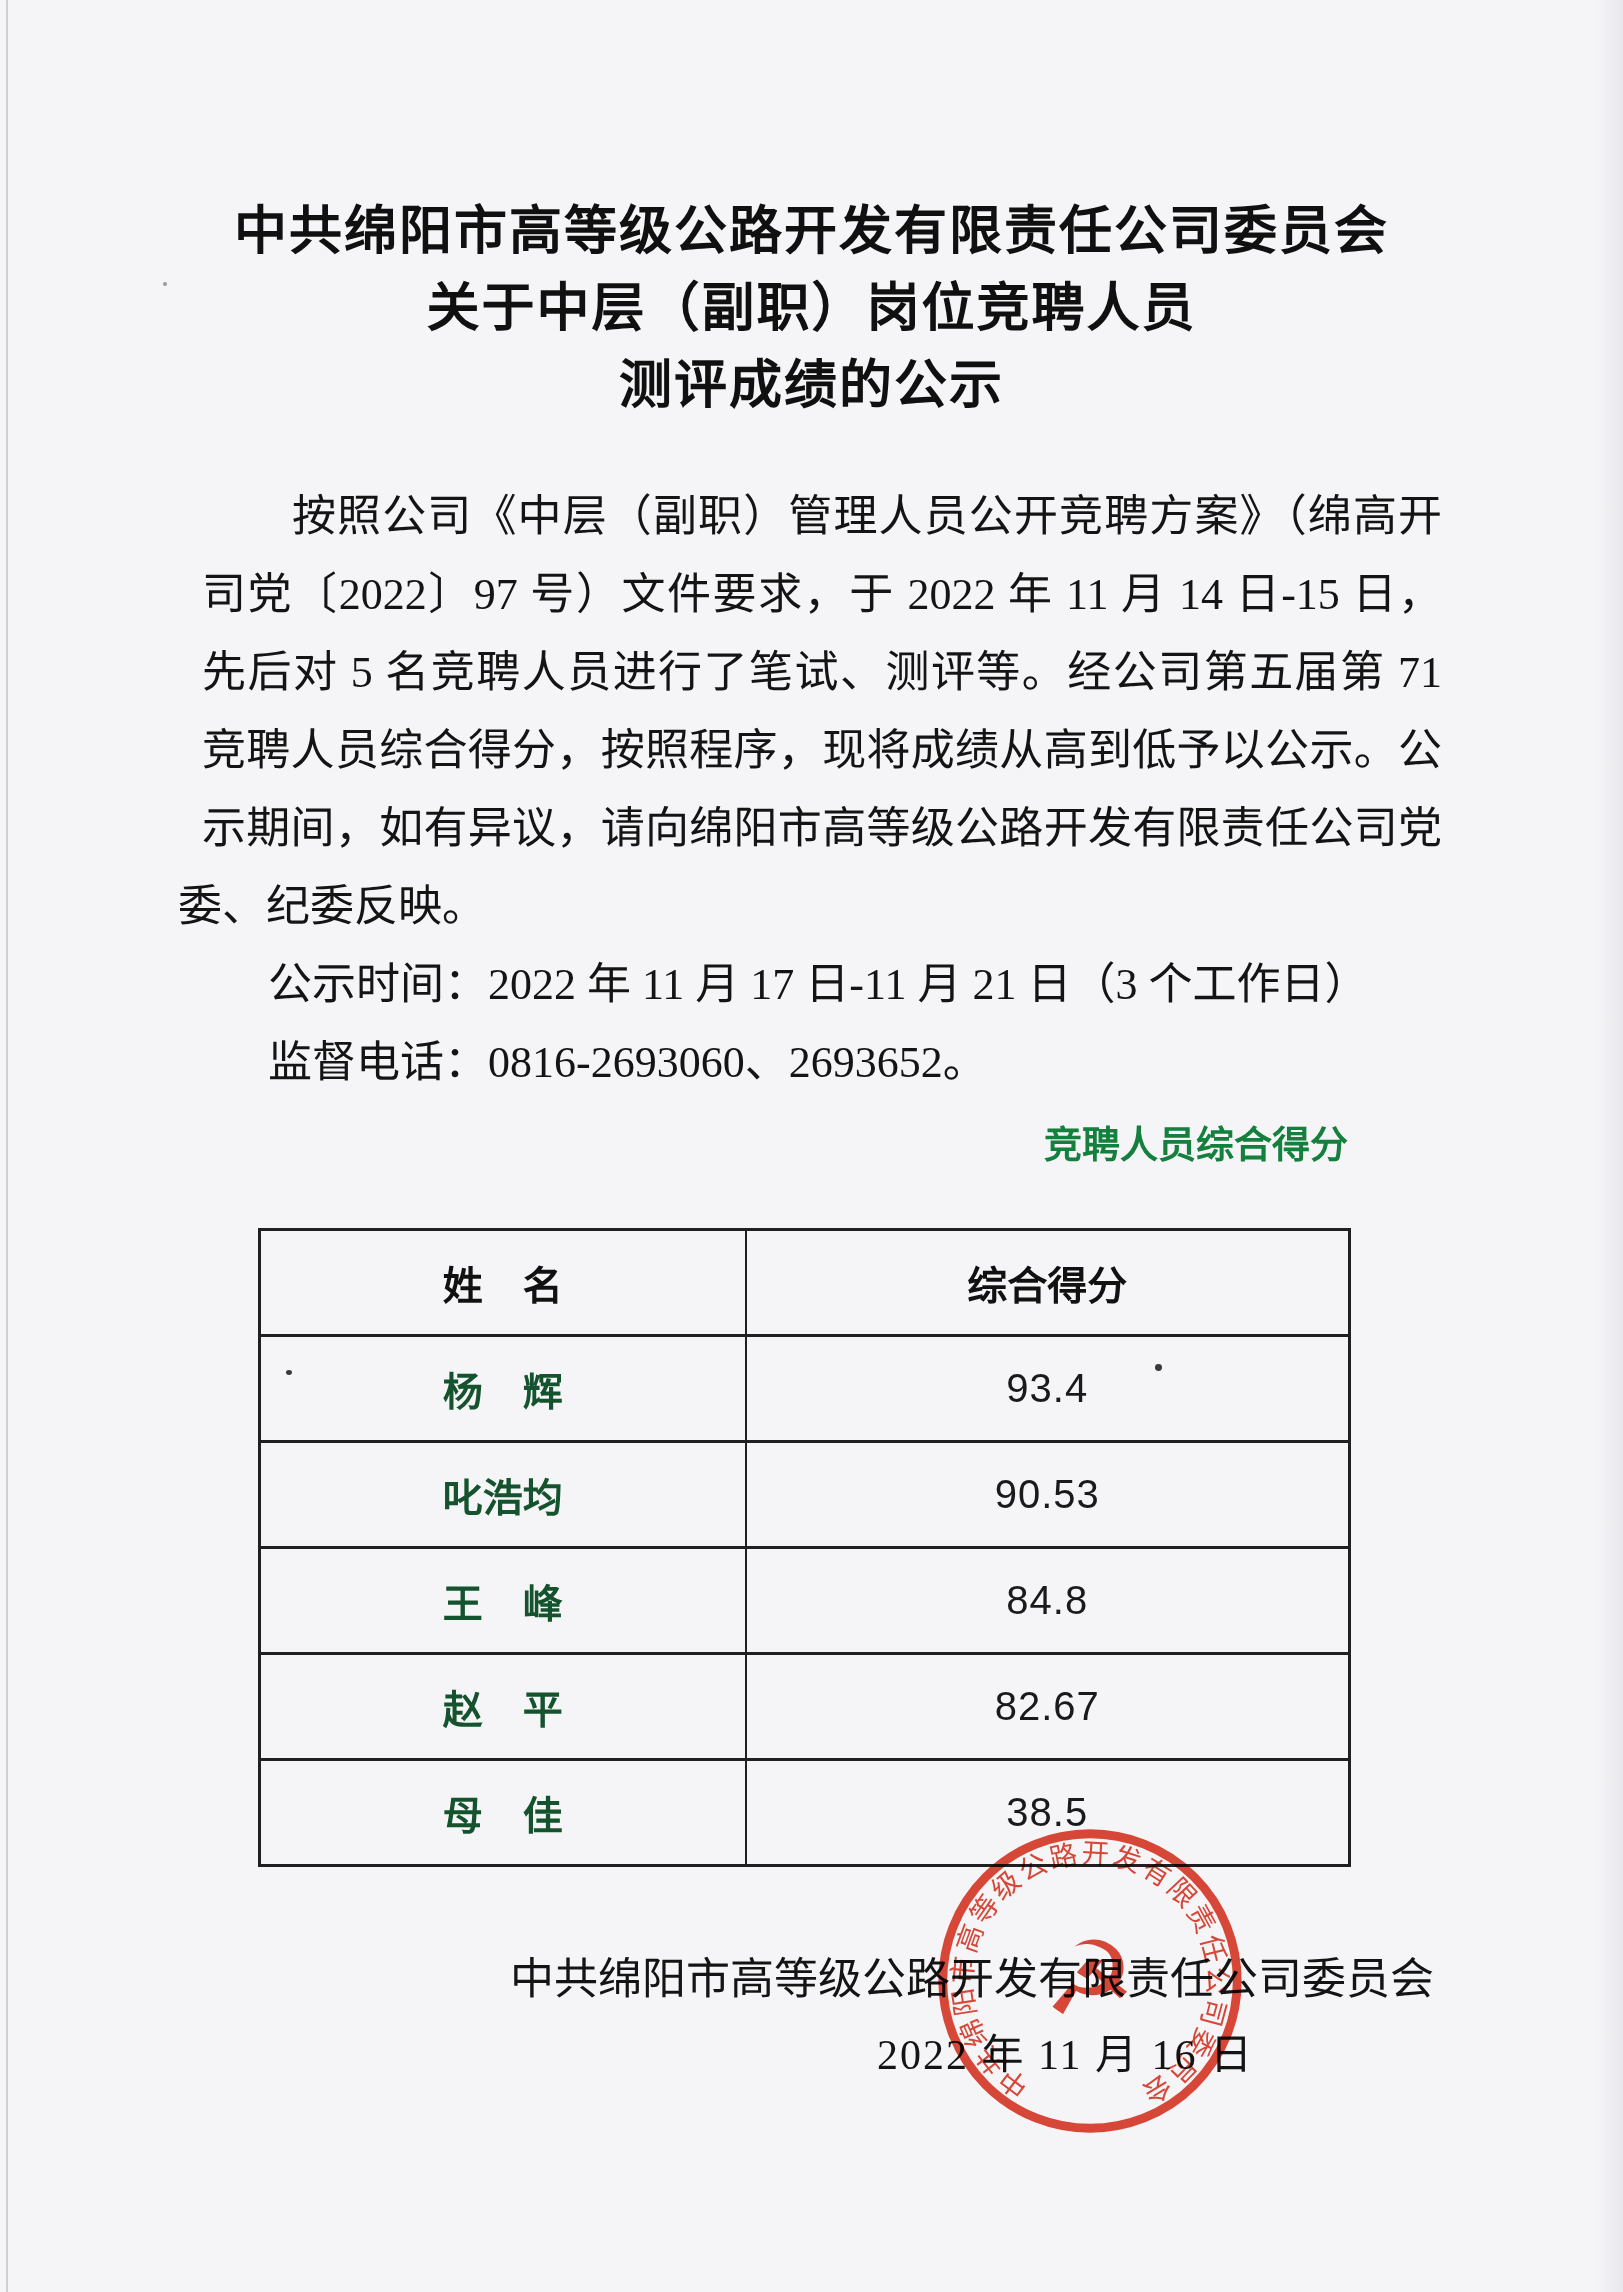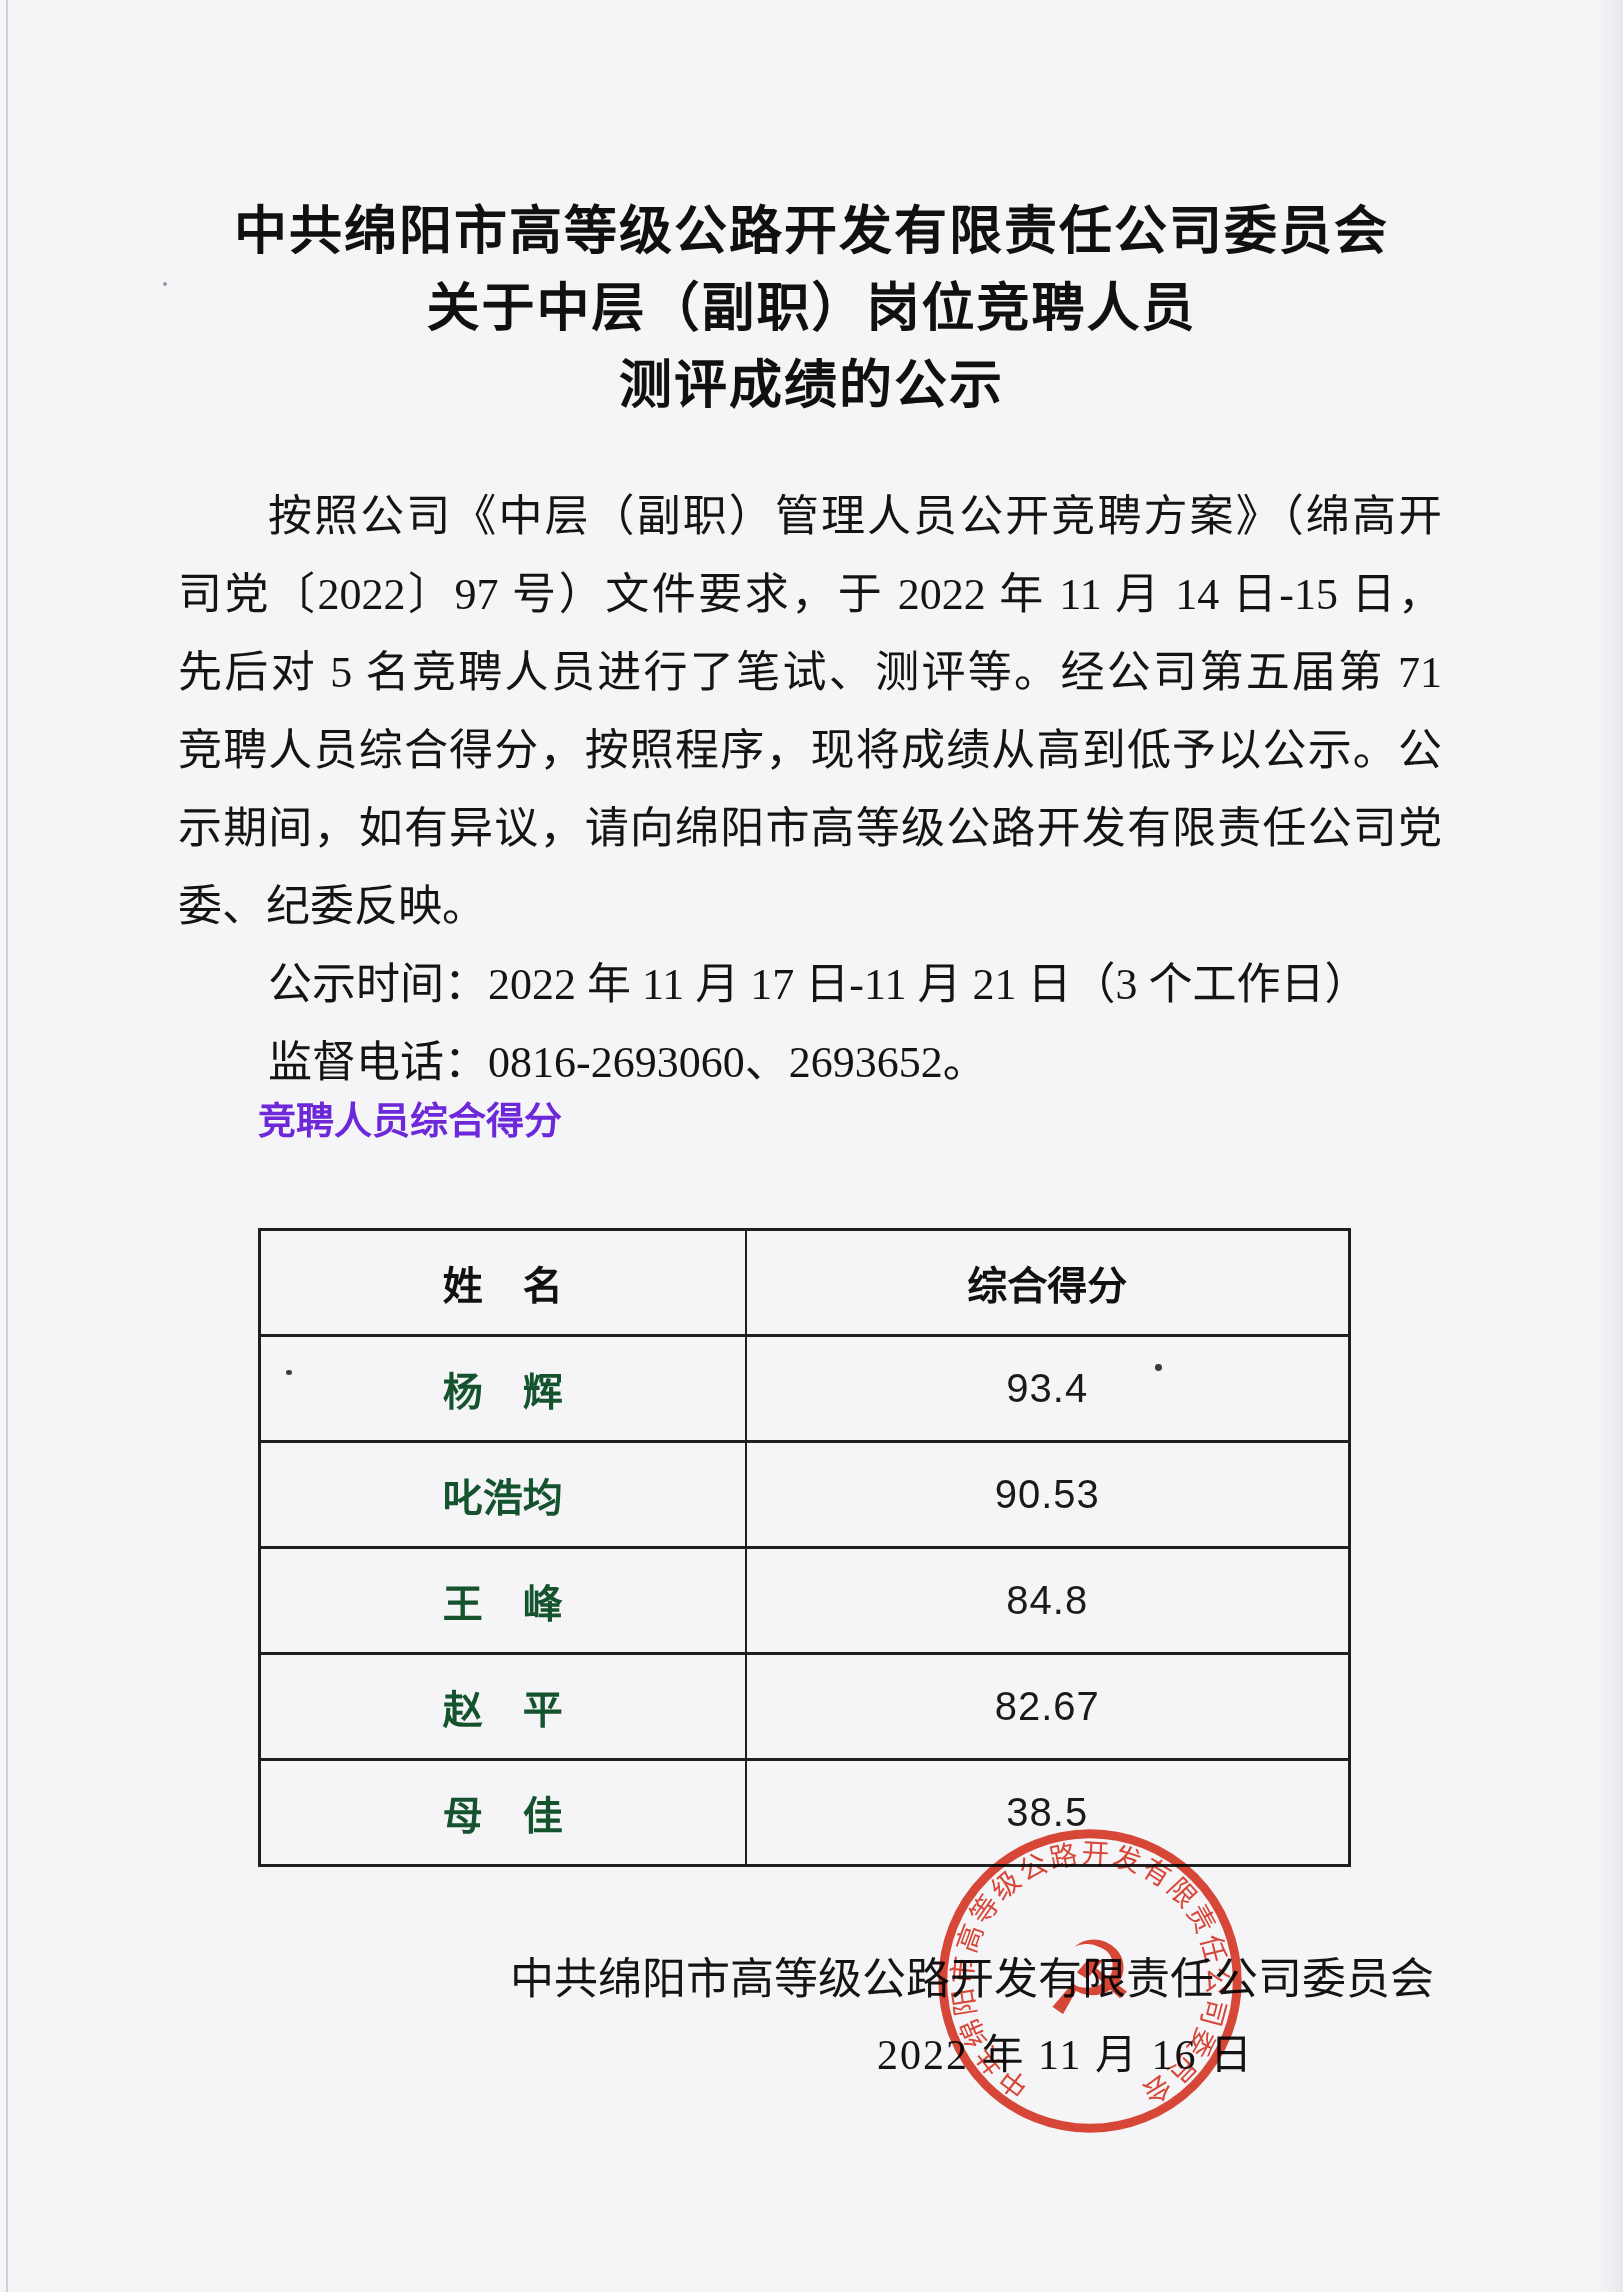--- a/index.html
+++ b/index.html
@@ -38,29 +38,30 @@
     font-size:44px;color:#141414;
   }
   .bline{
     height:78px;line-height:78px;
     white-space:nowrap;
   }
   .bline.stretch{
     white-space:normal;
     text-align:justify;text-align-last:justify;
     text-justify:inter-character;
+    margin-left:24px;
   }
   .bline.indent{padding-left:90px;}
 
   .table-caption{
-    position:absolute;top:1100px;left:258px;width:1090px;
-    text-align:left;
+    position:absolute;top:1124px;left:258px;width:1090px;
+    text-align:right;
     font-family:"Liberation Sans","DejaVu Sans",sans-serif;
     font-weight:bold;font-size:38px;line-height:43px;
-    color:#6d28d9;
+    color:#15803d;
   }
   .score-table{
     position:absolute;top:1228px;left:258px;
     width:1090px;height:617px;
     border-collapse:collapse;
     table-layout:fixed;
   }
   .score-table col.c-name{width:486px;}
   .score-table col.c-score{width:604px;}
   .score-table th,.score-table td{

